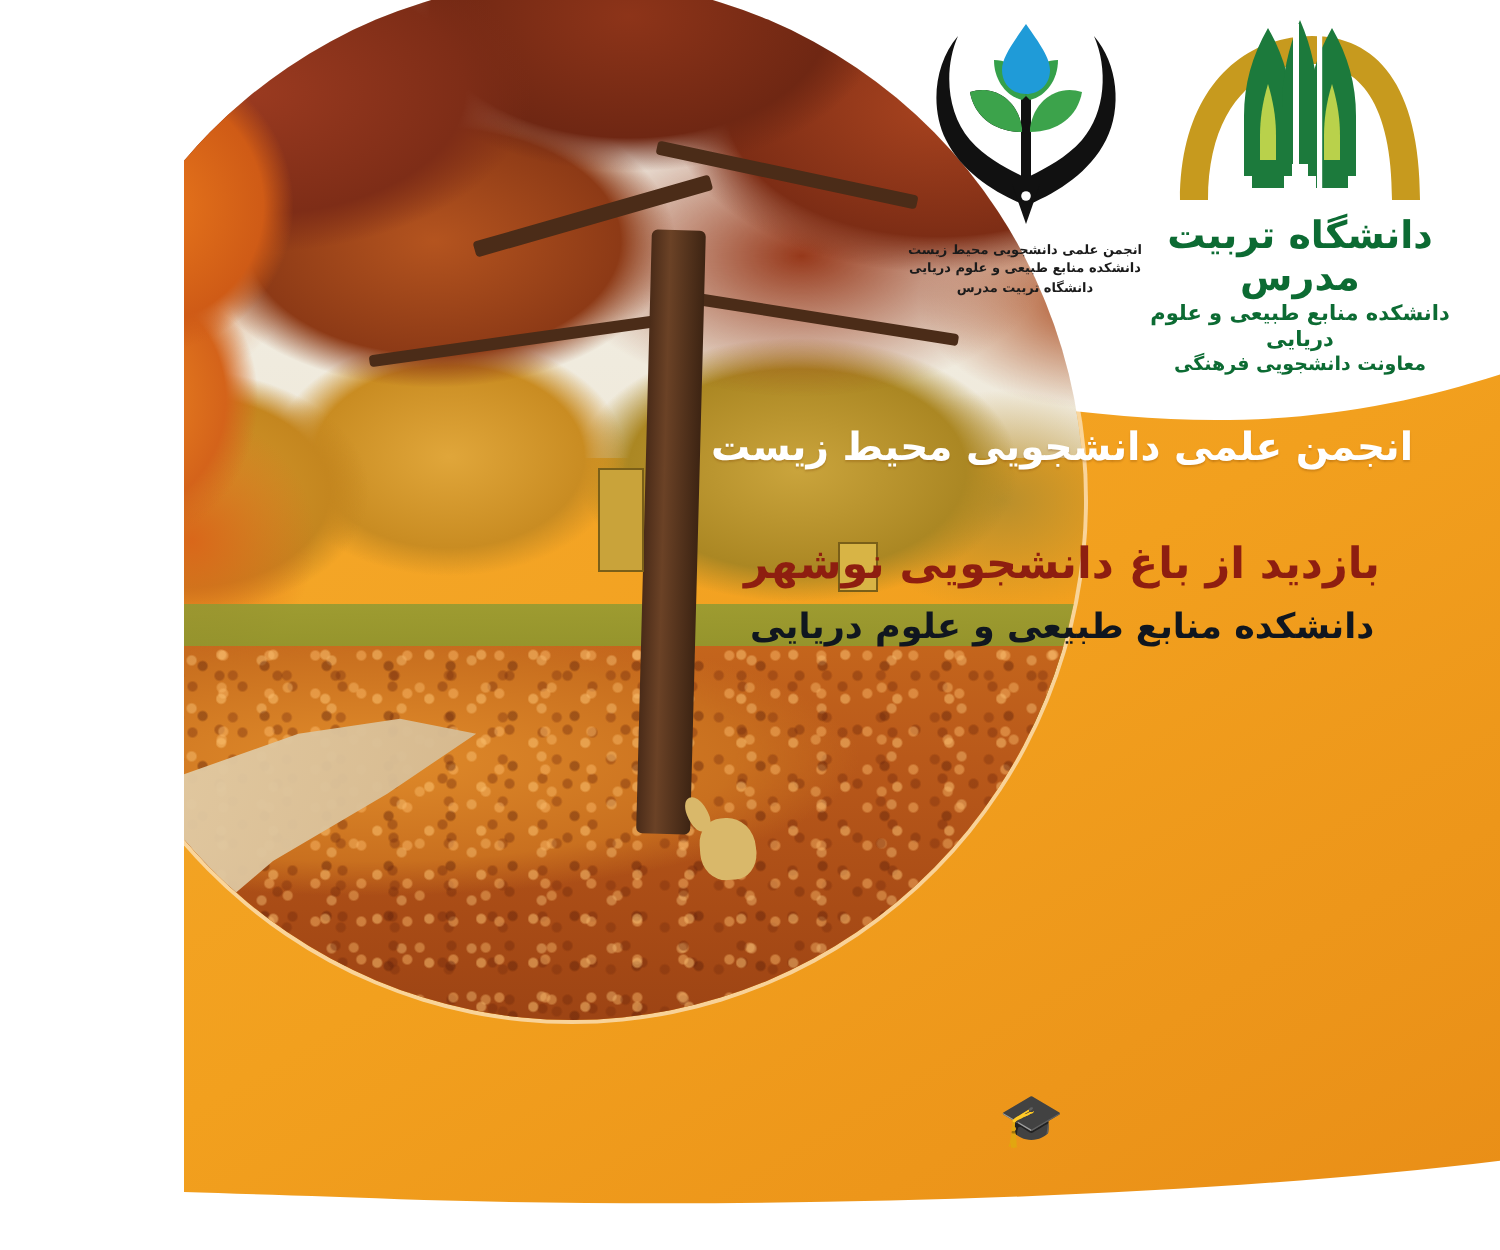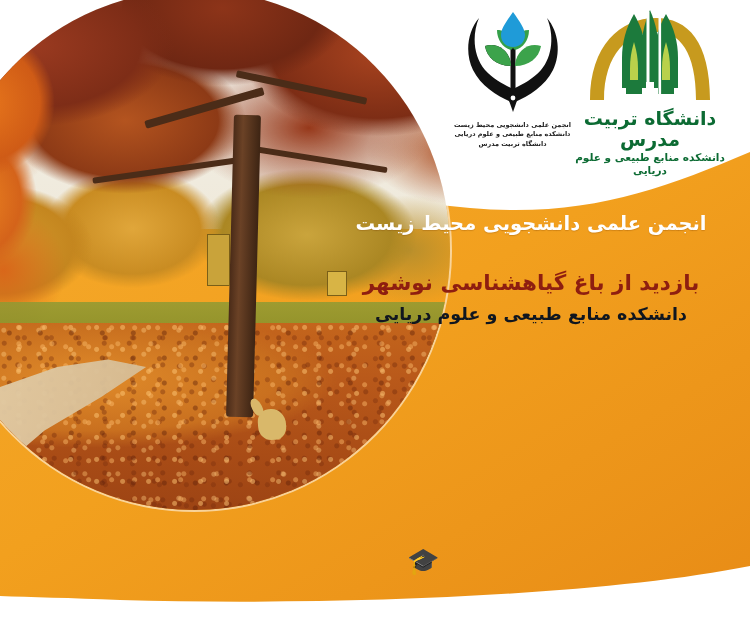--- a/index.html
+++ b/index.html
@@ -1,21 +1,21 @@
 <!DOCTYPE html>
 <html lang="fa" dir="rtl"><head>
 <meta charset="utf-8">
 <title>Poster</title>
 <style>
   html,body{margin:0;padding:0;background:#ffffff;}
   body{width:750px;height:625px;overflow:hidden;font-family:"DejaVu Sans","Liberation Sans",sans-serif;}
 
   #poster{
     position:relative;
-    width:750px;height:625px;
+    width:658px;height:625px;
     background:#ffffff;
     overflow:hidden;
   }
 
   
   .orange-layer{position:absolute;left:0;top:0;width:750px;height:625px;}
   .orange-layer svg{display:block;width:750px;height:625px;}
 
   
   .photo-oval{
@@ -237,28 +237,29 @@
           <path d="M50,34 C53,44 54,52 54,60 L54,72 L46,72 L46,60 C46,52 47,44 50,34 Z"></path>
           <path d="M82,34 C85,44 86,52 86,60 L86,72 L78,72 L78,60 C78,52 79,44 82,34 Z"></path>
         </g>
 
         <rect x="62.5" y="4" width="3" height="84" fill="#ffffff"></rect>
         <rect x="74.5" y="4" width="2.6" height="84" fill="#ffffff"></rect>
       </svg>
       <div class="logo-caption-green">
         <div class="tmu-title">دانشگاه تربیت مدرس</div>
         <div class="tmu-sub1">دانشکده منابع طبیعی و علوم دریایی</div>
+        <div class="tmu-sub2">معاونت دانشجویی فرهنگی</div>
       </div>
     </div>
 
   </div>
 
   <div class="text-col">
     <div class="line-white">انجمن علمی دانشجویی محیط زیست</div>
-    <div class="line-red">بازدید از باغ گیاهشناسی نوشهر</div>
+    <div class="line-red">بازدید از باغ دانشجویی نوشهر</div>
     <div class="line-dark" style="margin-top:0">دانشکده منابع طبیعی و علوم دریایی</div>
   </div>
 
   <div class="bottom-slogan">
     <span class="cap-icon">🎓</span>
   </div>
 
 </div>
 
 </body></html>

